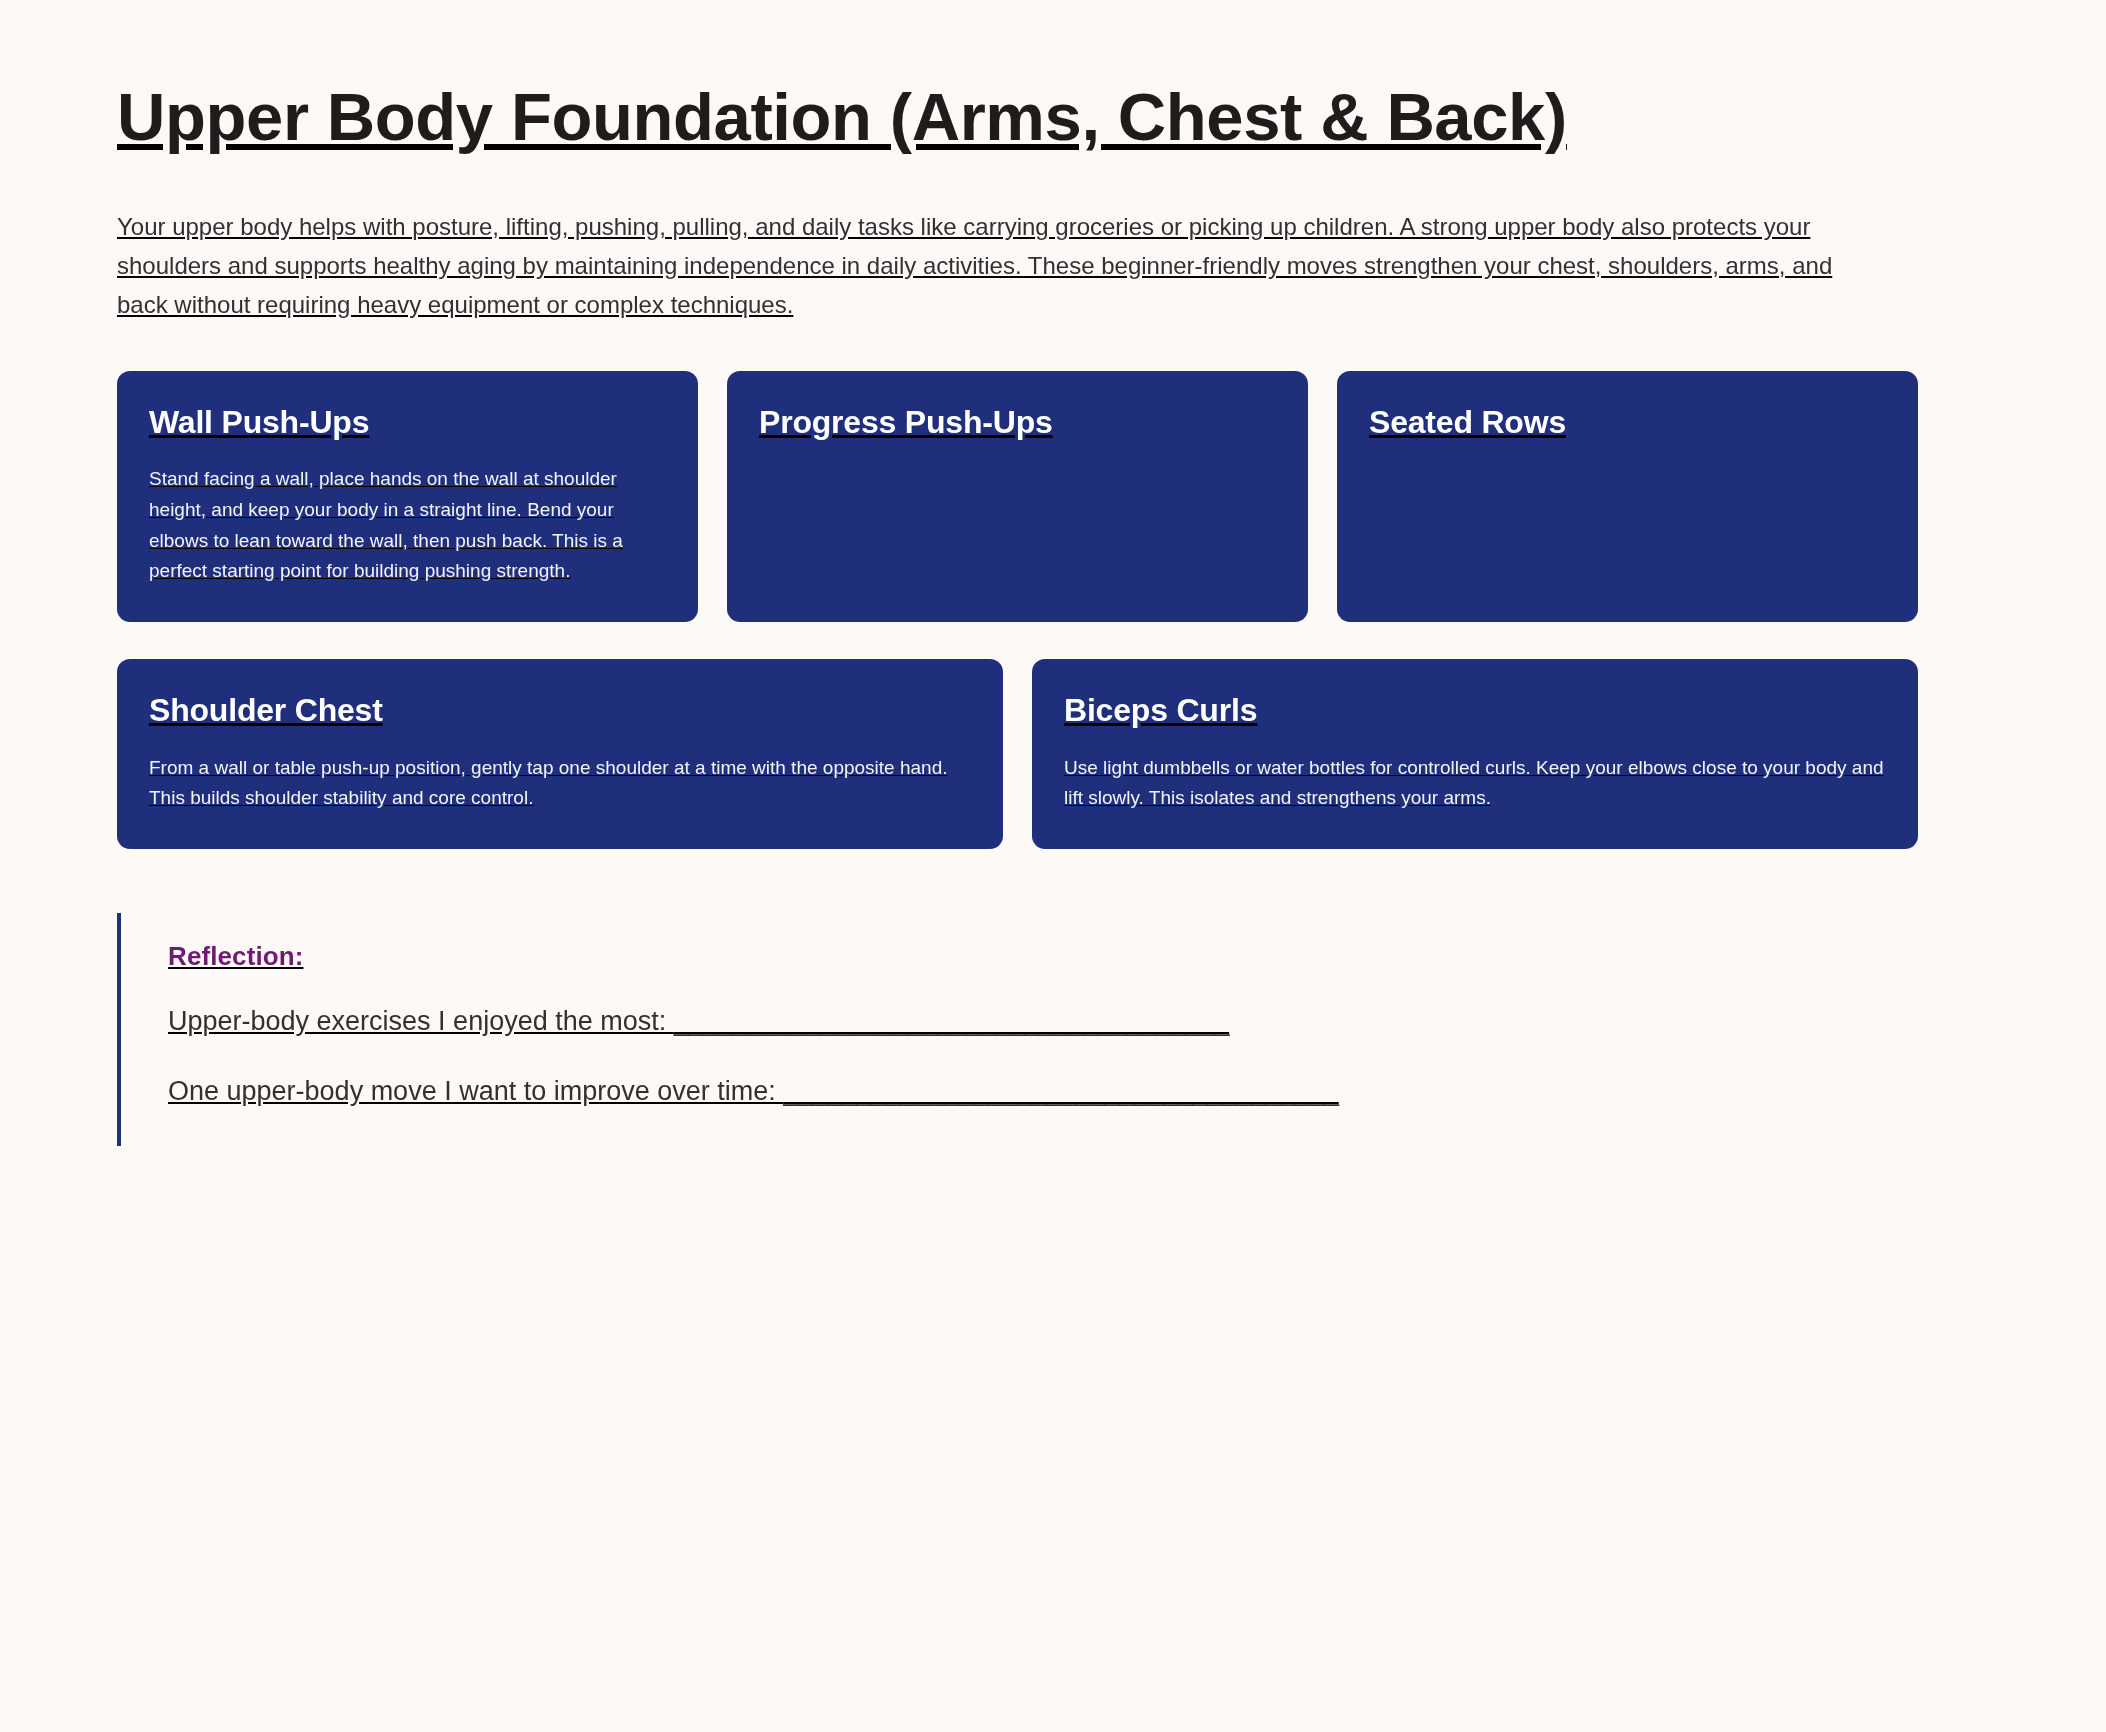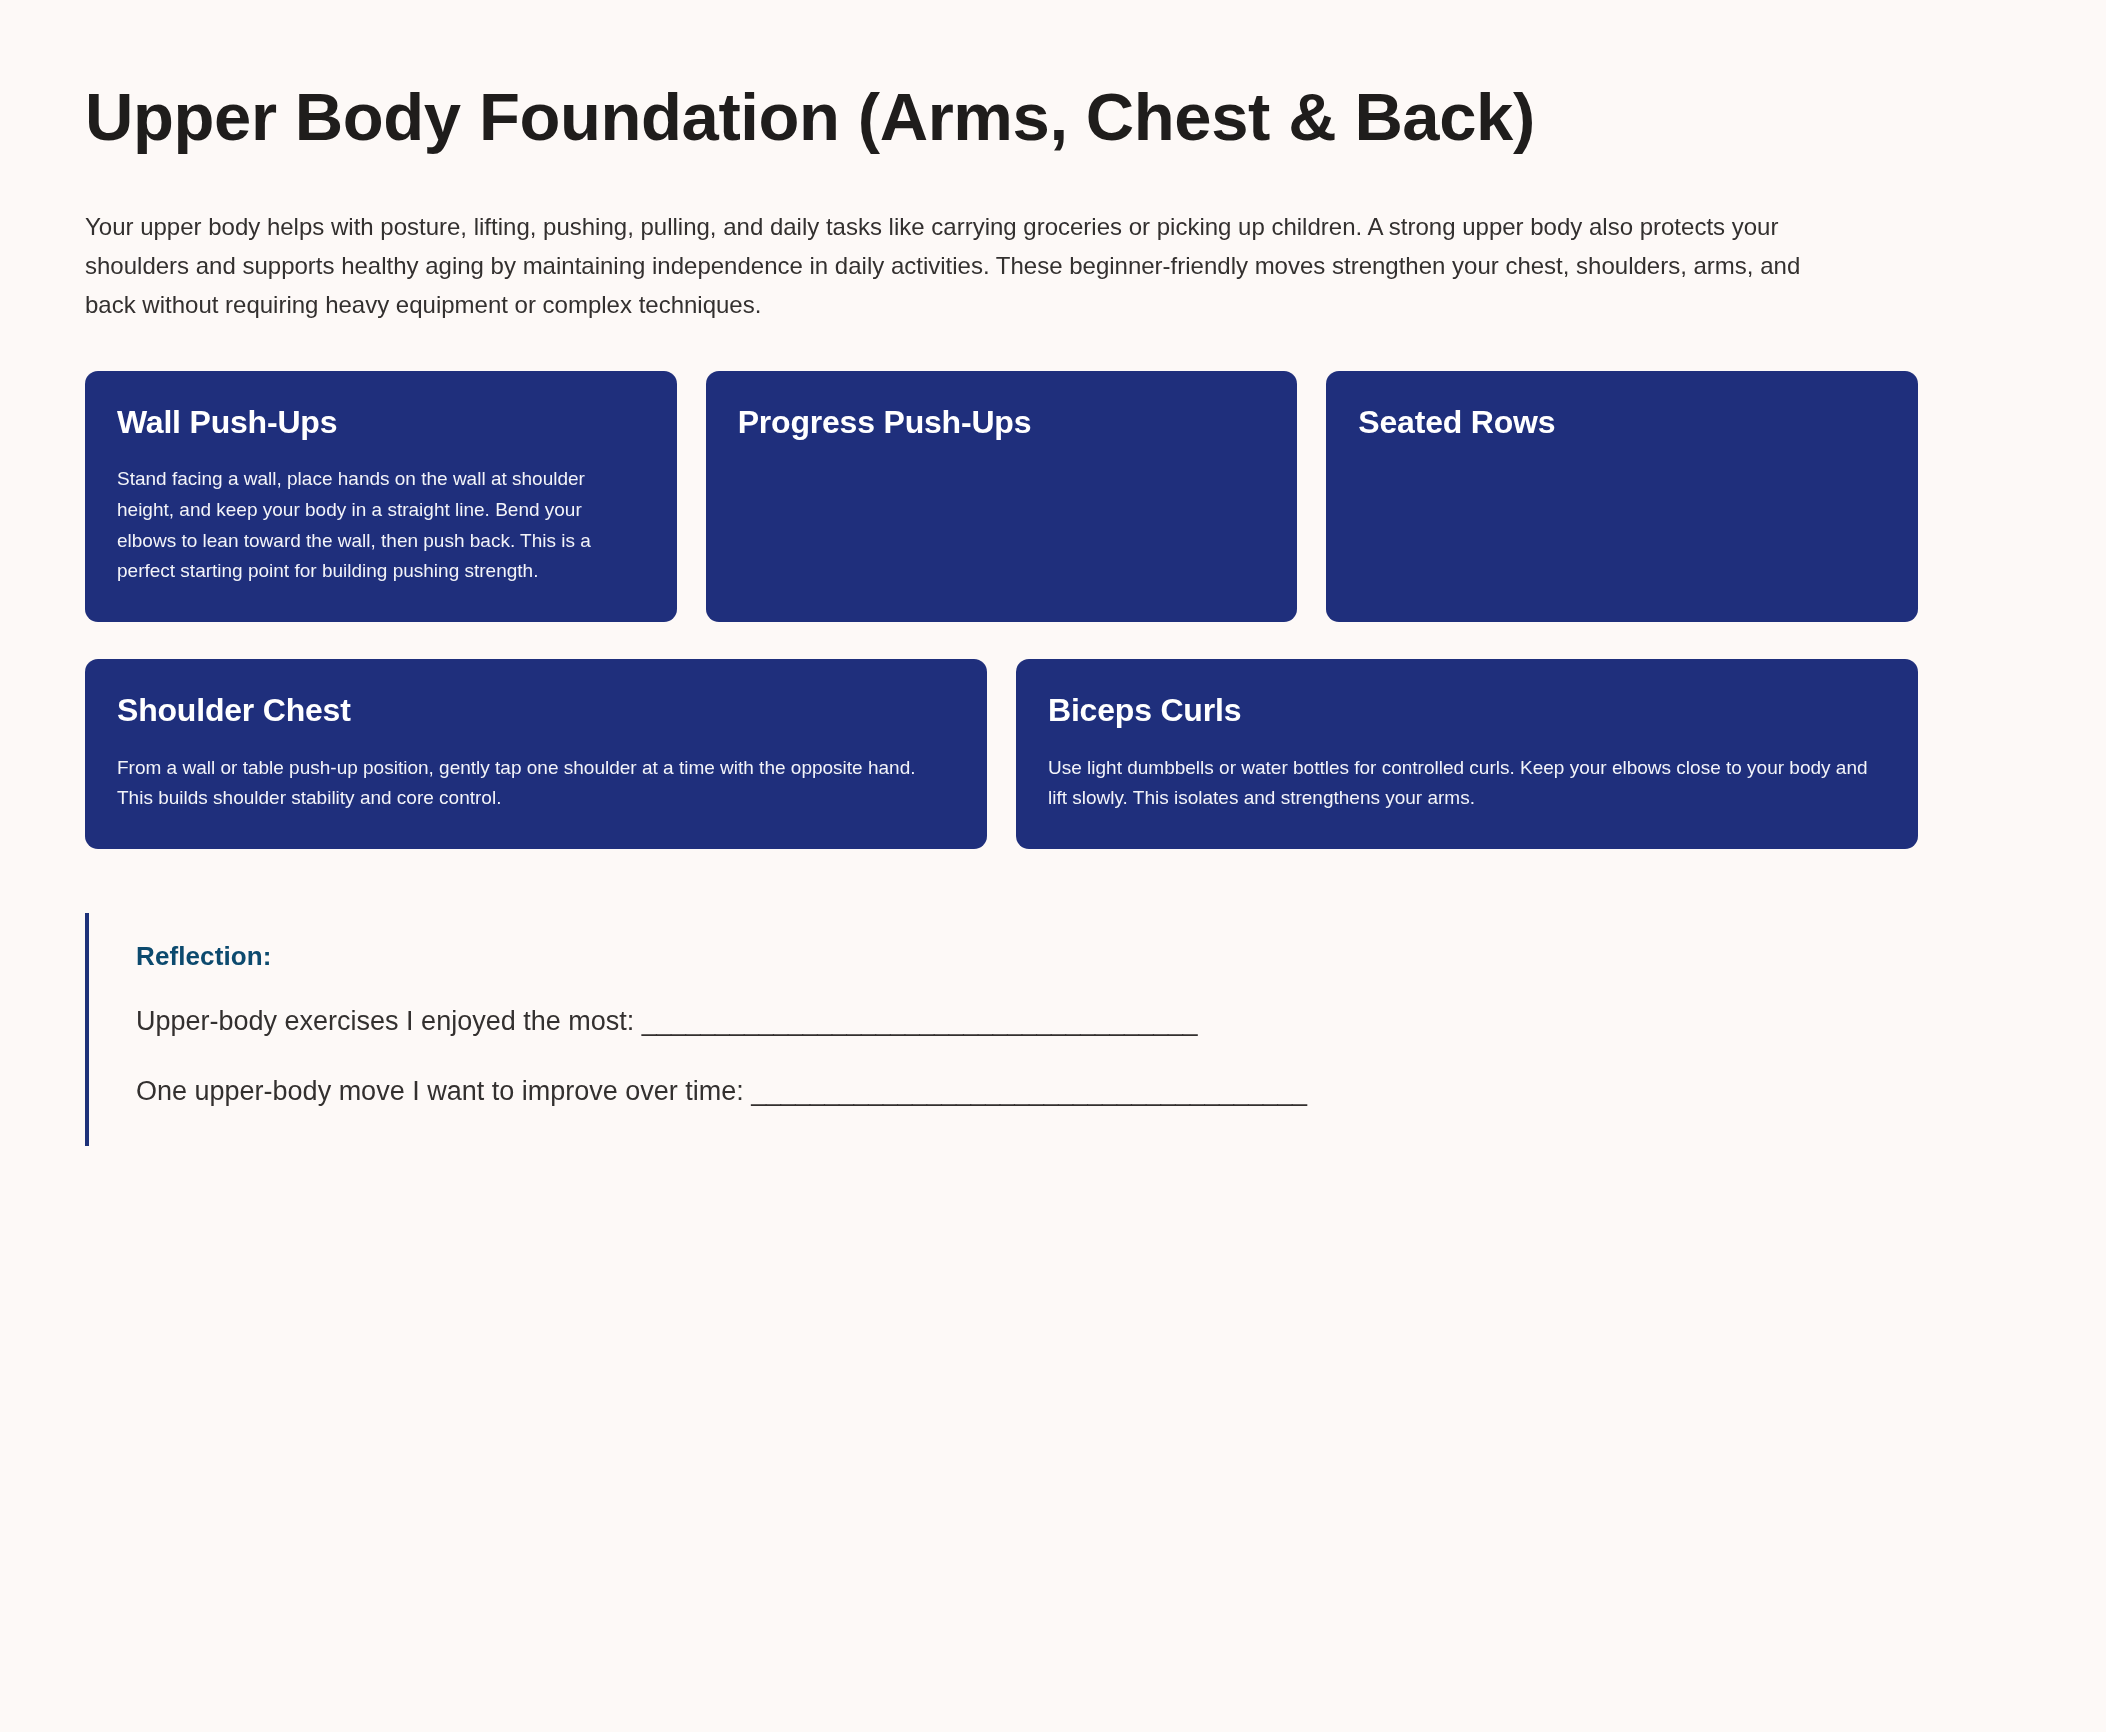--- a/index.html
+++ b/index.html
@@ -12,22 +12,23 @@
     background: #fdf9f7;
     font-family: "Liberation Sans", sans-serif;
     -webkit-font-smoothing: antialiased;
     overflow: hidden;
   }
 
   .page {
     box-sizing: border-box;
     width: 2107px;
     height: 1254px;
-    padding: 79px 189px 0 85px;
+    padding: 79px 189px 0 117px;
     background: #fdf9f7;
+    text-decoration: underline;
   }
 
   .page-title {
     margin: 0;
     font-size: 67px;
     line-height: 1.12;
     font-weight: 700;
     letter-spacing: -0.4px;
     color: #1f1d1c;
     max-width: 1668px;
@@ -87,21 +88,21 @@
     margin-top: 64px;
     border-left: 4.4px solid #1e3279;
     padding: 28px 0 35px 47px;
     box-sizing: border-box;
   }
 
   .reflection-label {
     margin: 0;
     font-size: 26px;
     font-weight: 700;
-    color: #0c4a6e;
+    color: #701a75;
     letter-spacing: 0.1px;
   }
 
   .reflection-line {
     margin: 29px 0 0 0;
     font-size: 27px;
     line-height: 1.5;
     color: #33302f;
     white-space: pre;
     font-weight: 400;

